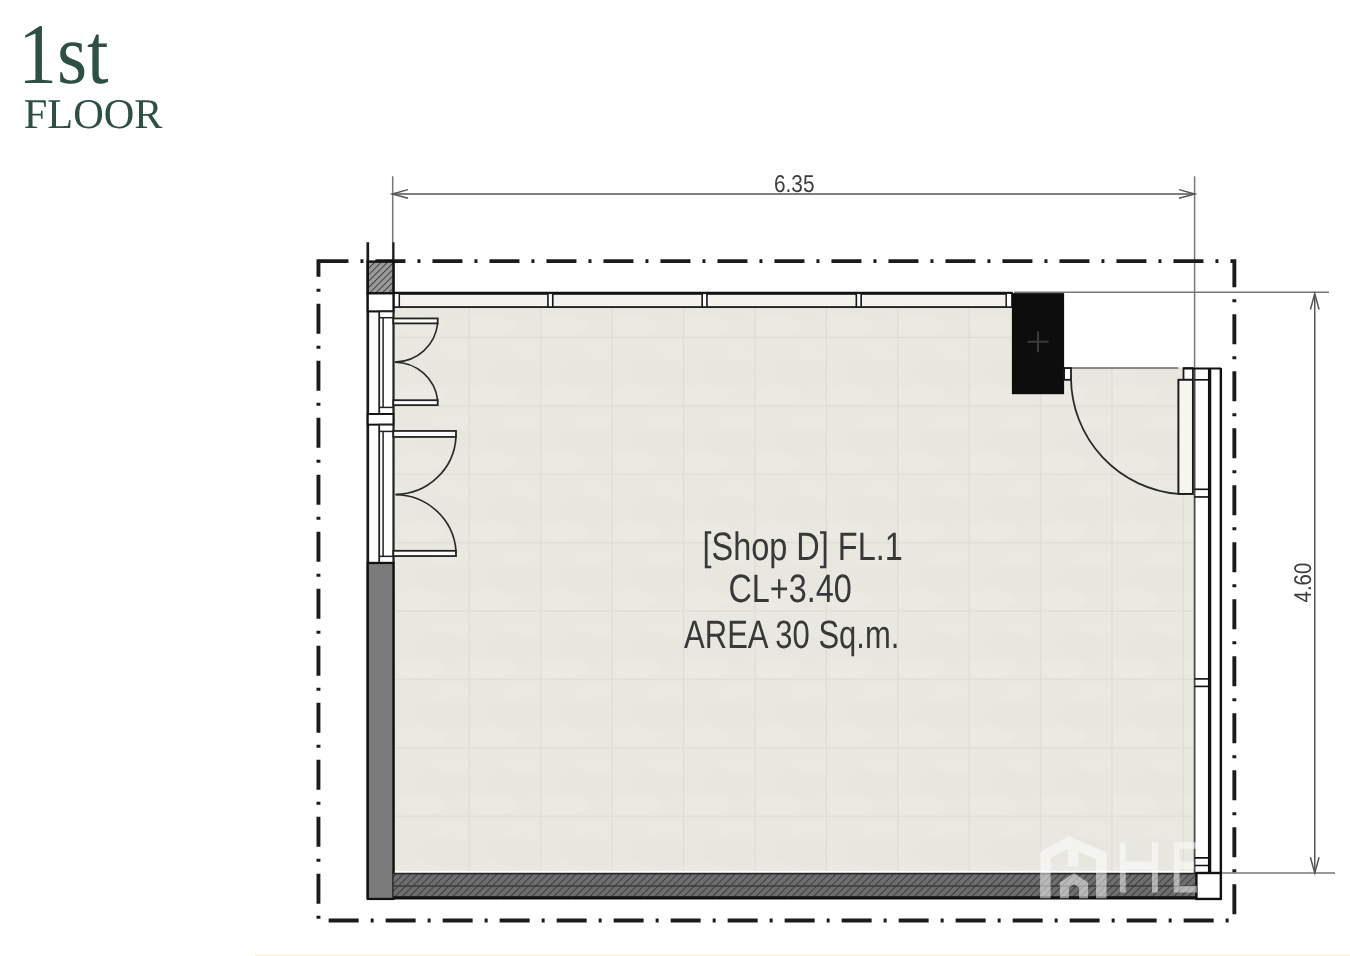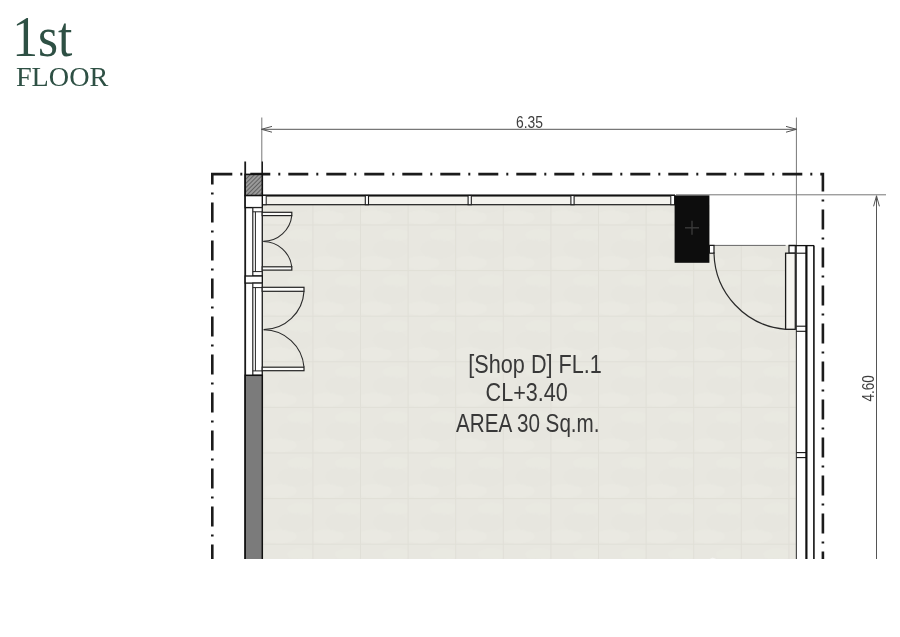--- a/index.html
+++ b/index.html
@@ -1,16 +1,16 @@
 <!DOCTYPE html>
 <html><head>
 <meta charset="utf-8">
 <style>
   html,body{margin:0;padding:0;background:#ffffff;}
-  #canvas{position:relative;width:900px;height:559px;background:#eab308;overflow:hidden;}
+  #canvas{position:relative;width:900px;height:637px;background:#eab308;overflow:hidden;}
   svg{display:block;}
 </style>
 </head>
 <body>
 <div id="canvas">
 <svg width="900" height="637" viewBox="0 0 900 637">
   <defs>
     <pattern id="hatchWall" patternUnits="userSpaceOnUse" width="3.4" height="3.4" patternTransform="rotate(45)">
       <rect width="3.4" height="3.4" fill="#6e6e6e"></rect>
       <line x1="0" y1="0" x2="0" y2="3.4" stroke="#3a3a3a" stroke-width="1.2"></line>

